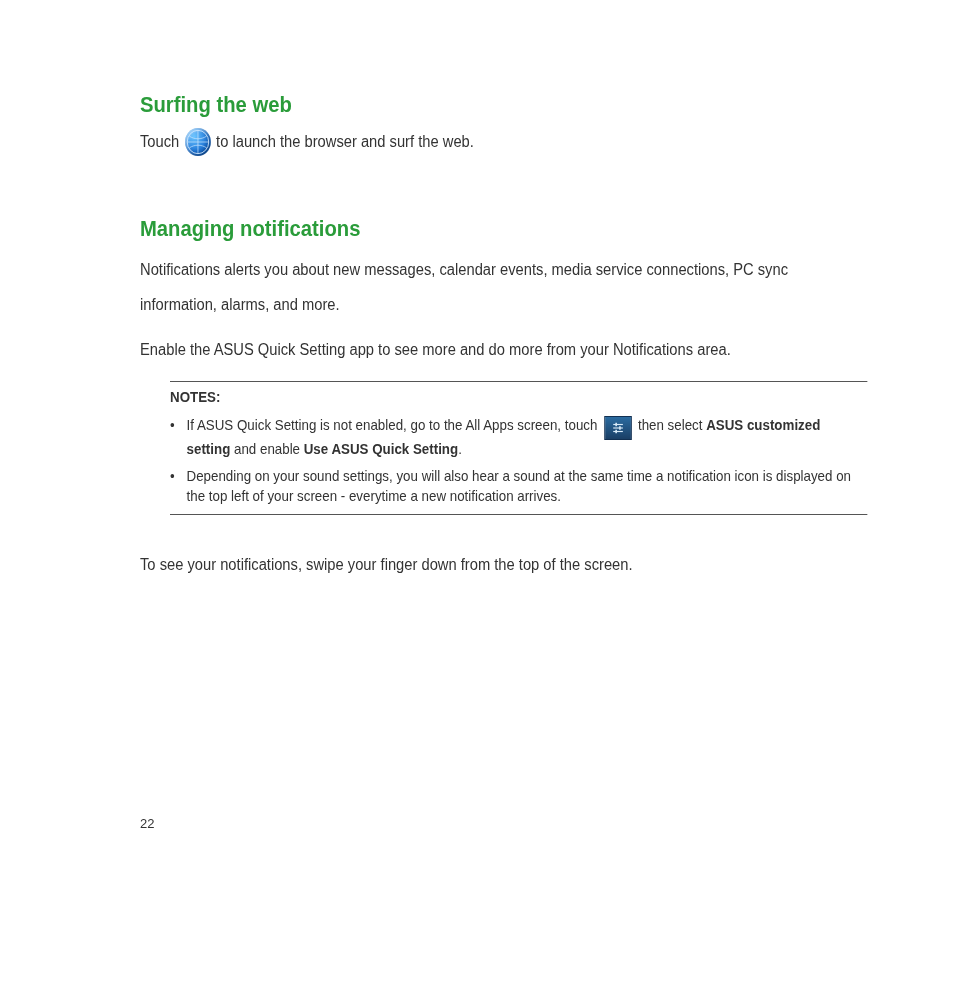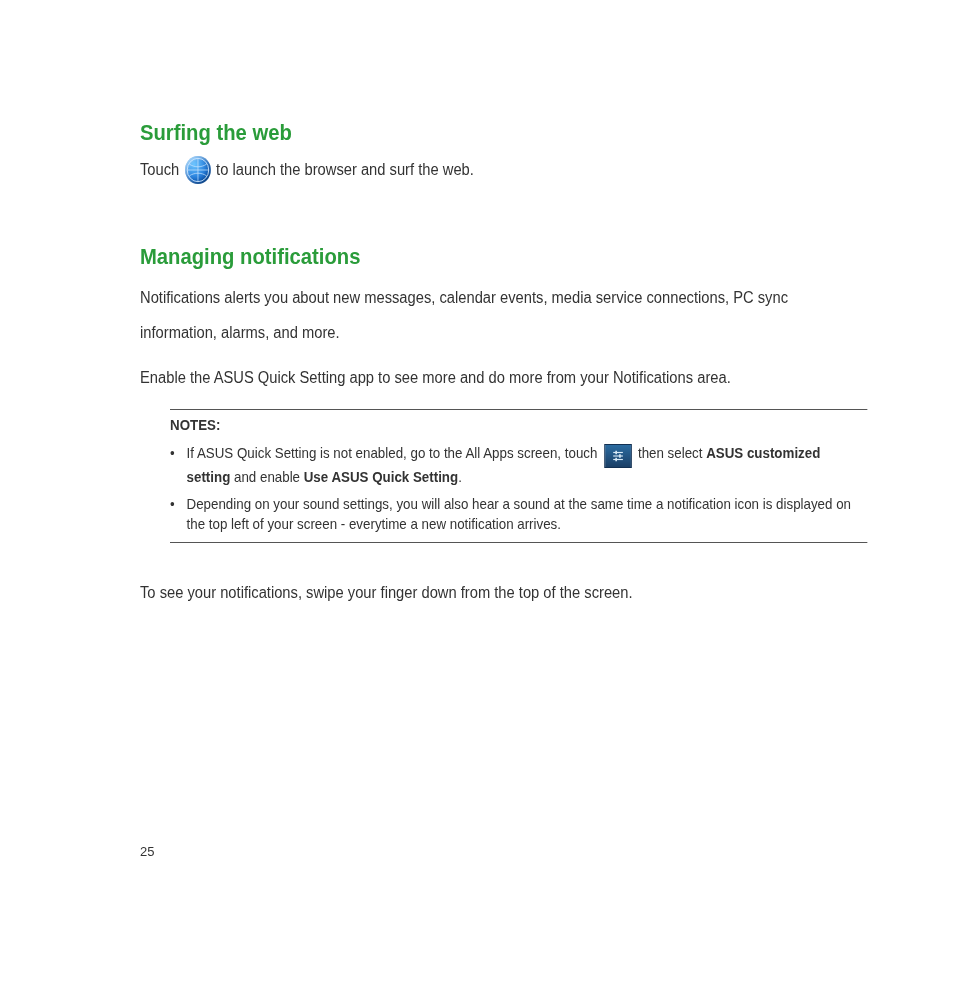--- a/index.html
+++ b/index.html
@@ -10,21 +10,20 @@
     background: #ffffff;
     font-family: Arial, Helvetica, sans-serif;
     color: #333;
   }
   .page {
     box-sizing: border-box;
     padding: 92px 85px 60px 140px;
     width: 954px;
     height: 886px;
     position: relative;
-    margin-top: 28px;
   }
   h2.green {
     color: #2a9c3a;
     font-size: 22px;
     font-weight: bold;
     margin: 0 0 10px 0;
     font-stretch: condensed;
     transform: scaleX(0.92);
     transform-origin: left;
   }
@@ -171,14 +170,14 @@
       <li>
         <span class="bullet">•</span>
         <span class="note-body">Depending on your sound settings, you will also hear a sound at the same time a notification icon is displayed on the top left of your screen - everytime a new notification arrives.</span>
       </li>
     </ul>
     <div class="notes-rule"></div>
   </div>
 
   <p class="body-text">To see your notifications, swipe your finger down from the top of the screen.</p>
 
-  <div class="page-number">25</div>
+  <div class="page-number">22</div>
 </div>
 
 </body></html>

